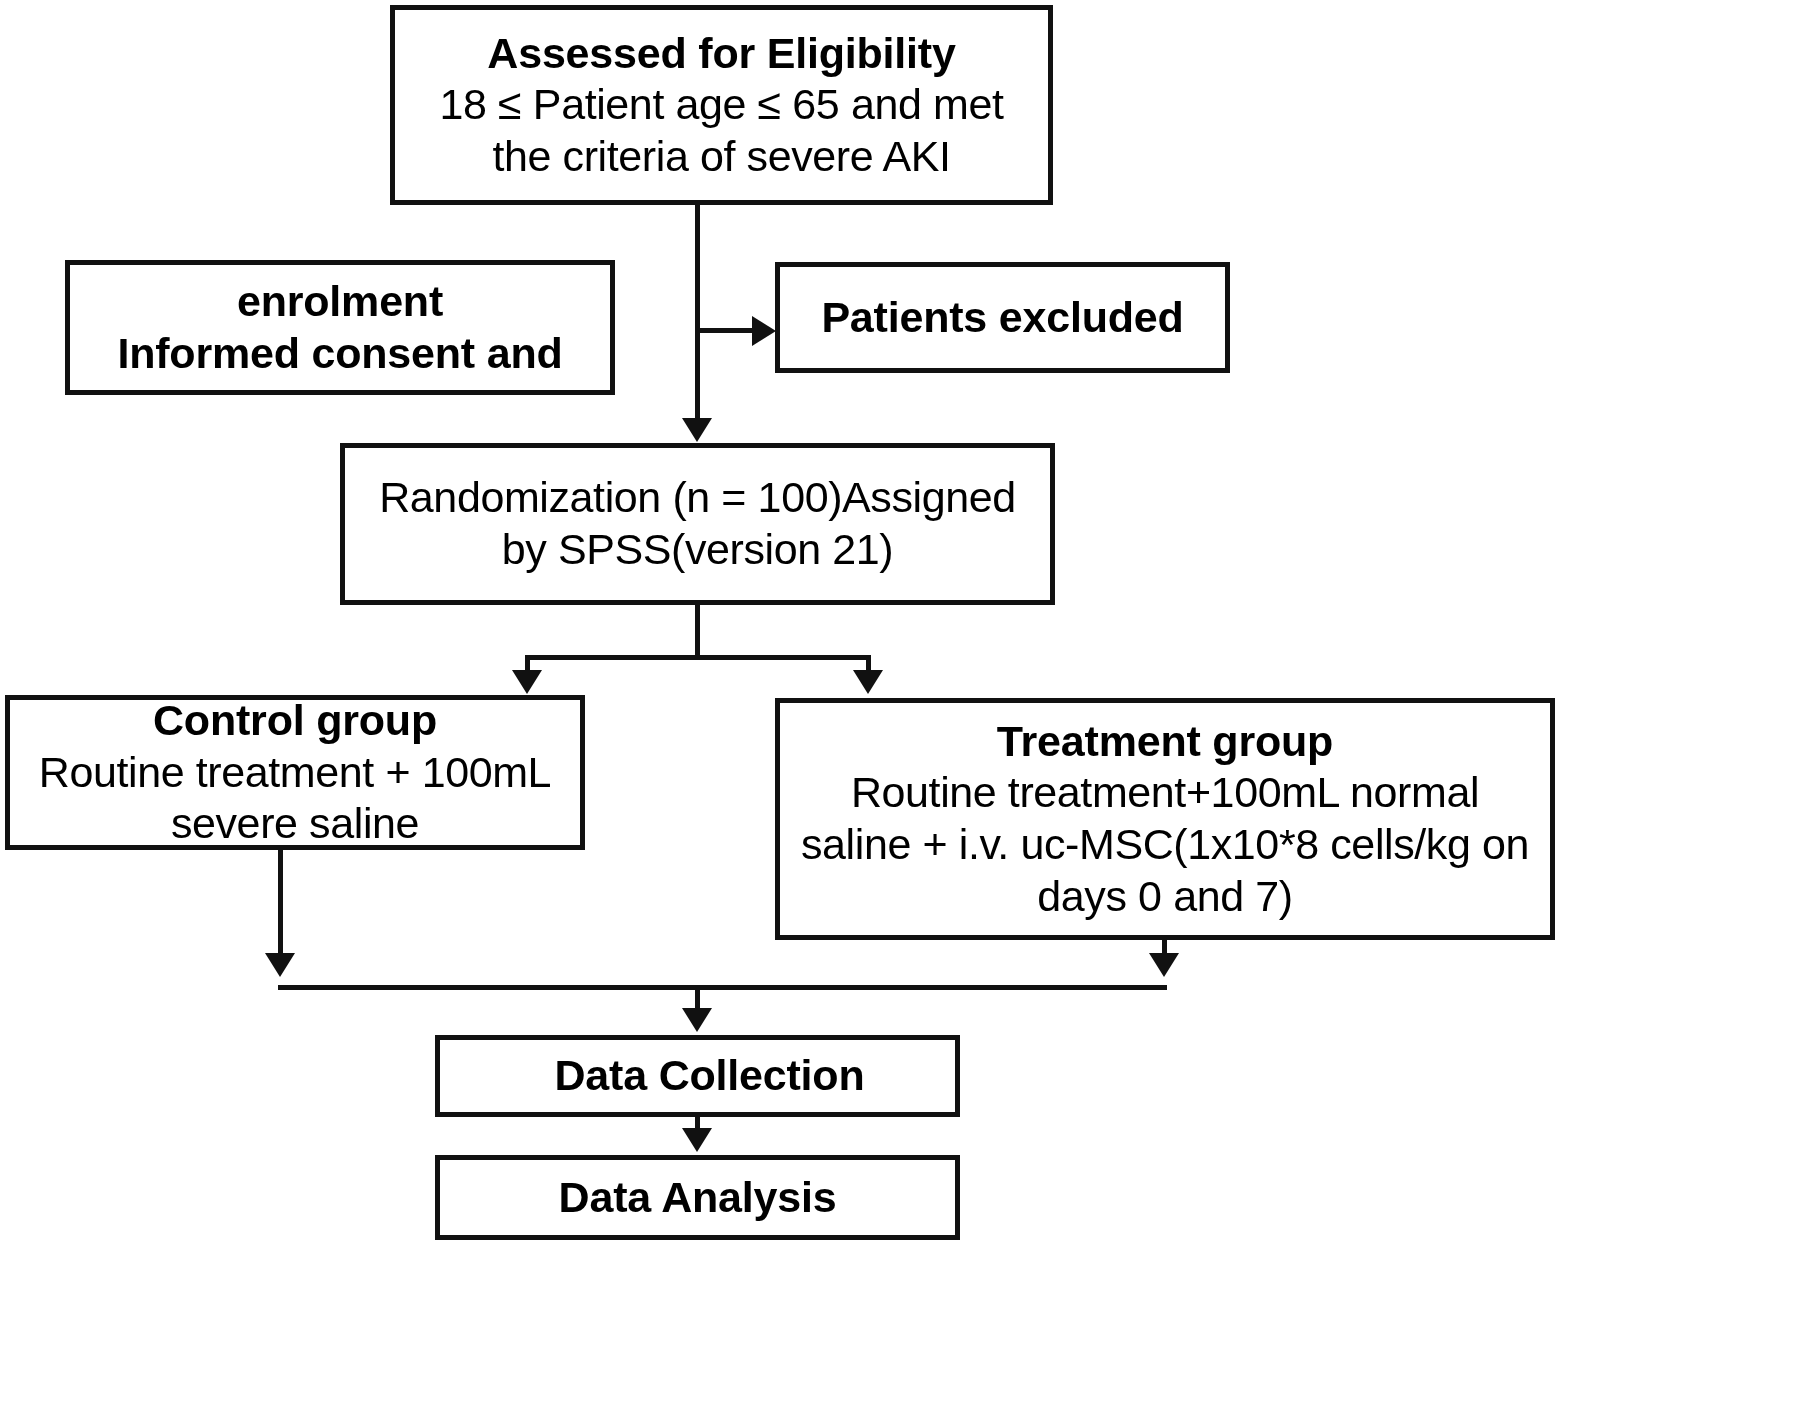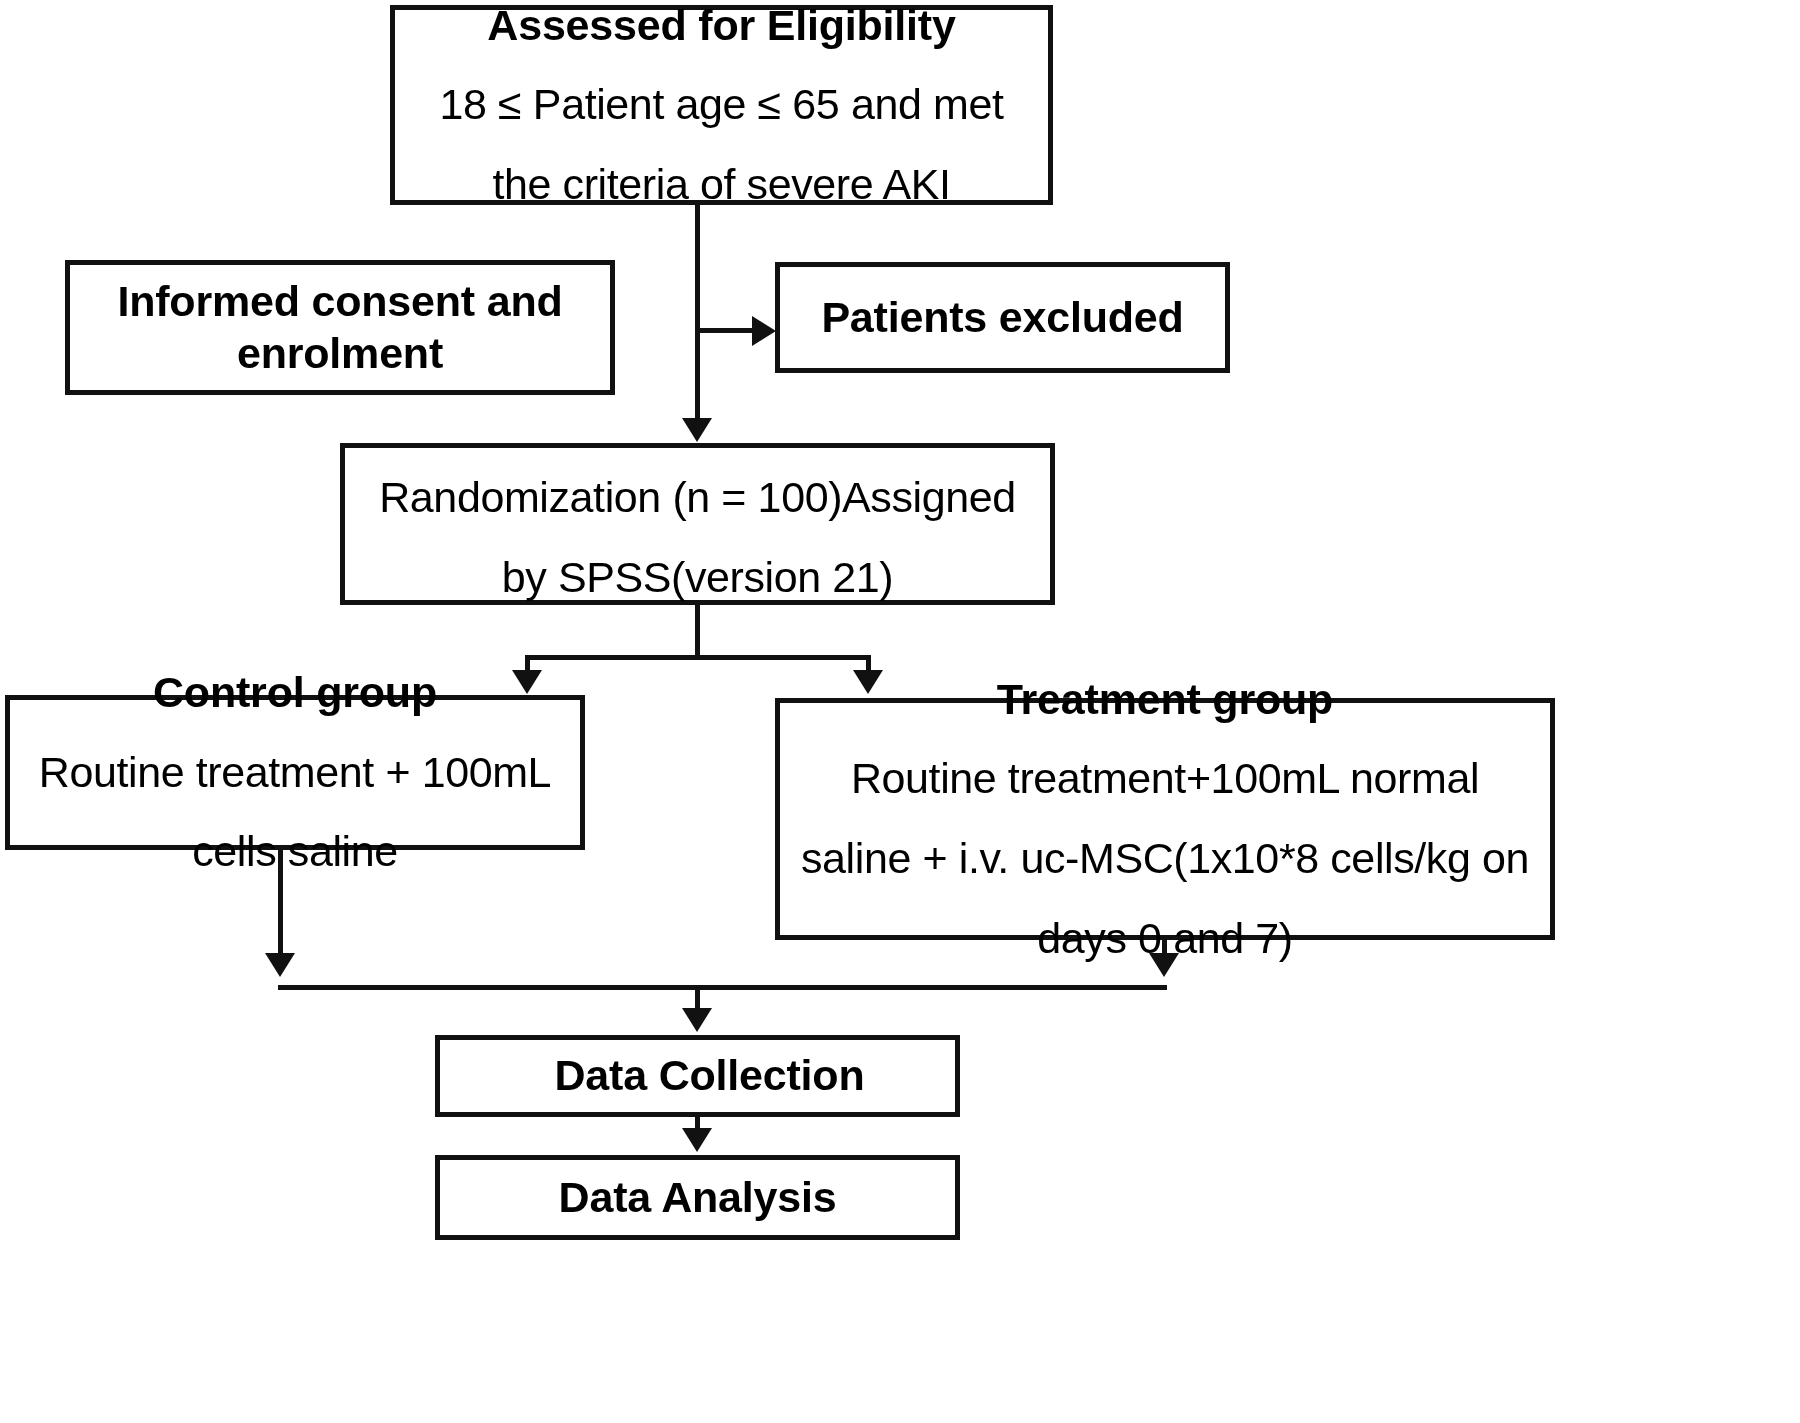--- a/index.html
+++ b/index.html
@@ -38,21 +38,20 @@
   .node .title {
     font-weight: bold;
     font-size: 43px;
     letter-spacing: -0.2px;
     white-space: nowrap;
   }
   .node .body {
     font-weight: normal;
     font-size: 43px;
     letter-spacing: -0.4px;
-    margin-top: 28px;
   }
 
   
   .vline, .hline {
     position: absolute;
     background: #111111;
     z-index: 1;
   }
   .vline { width: 5px; }
   .hline { height: 5px; }
@@ -79,37 +78,37 @@
 
 <div id="canvas">
 
   <div class="node" style="left:390px; top:5px; width:663px; height:200px;">
     <div class="title">Assessed for Eligibility</div>
     <div class="body">18 ≤ Patient age ≤ 65 and met</div>
     <div class="body">the criteria of severe AKI</div>
   </div>
 
   <div class="node" style="left:65px; top:260px; width:550px; height:135px;">
+    <div class="title">enrolment</div>
     <div class="title">Informed consent and</div>
-    <div class="title">enrolment</div>
   </div>
 
   <div class="node" style="left:775px; top:262px; width:455px; height:111px;">
     <div class="title">Patients excluded</div>
   </div>
 
   <div class="node" style="left:340px; top:443px; width:715px; height:162px;">
     <div class="body">Randomization (n = 100)Assigned</div>
     <div class="body">by SPSS(version 21)</div>
   </div>
 
   <div class="node" style="left:5px; top:695px; width:580px; height:155px;">
     <div class="title">Control group</div>
     <div class="body">Routine treatment + 100mL</div>
-    <div class="body">cells saline</div>
+    <div class="body">severe saline</div>
   </div>
 
   <div class="node" style="left:775px; top:698px; width:780px; height:242px;">
     <div class="title">Treatment group</div>
     <div class="body">Routine treatment+100mL normal</div>
     <div class="body">saline + i.v. uc-MSC(1x10*8 cells/kg on</div>
     <div class="body">days 0 and 7)</div>
   </div>
 
   <div class="node" style="left:435px; top:1035px; width:525px; height:82px;padding-left:34px;">

